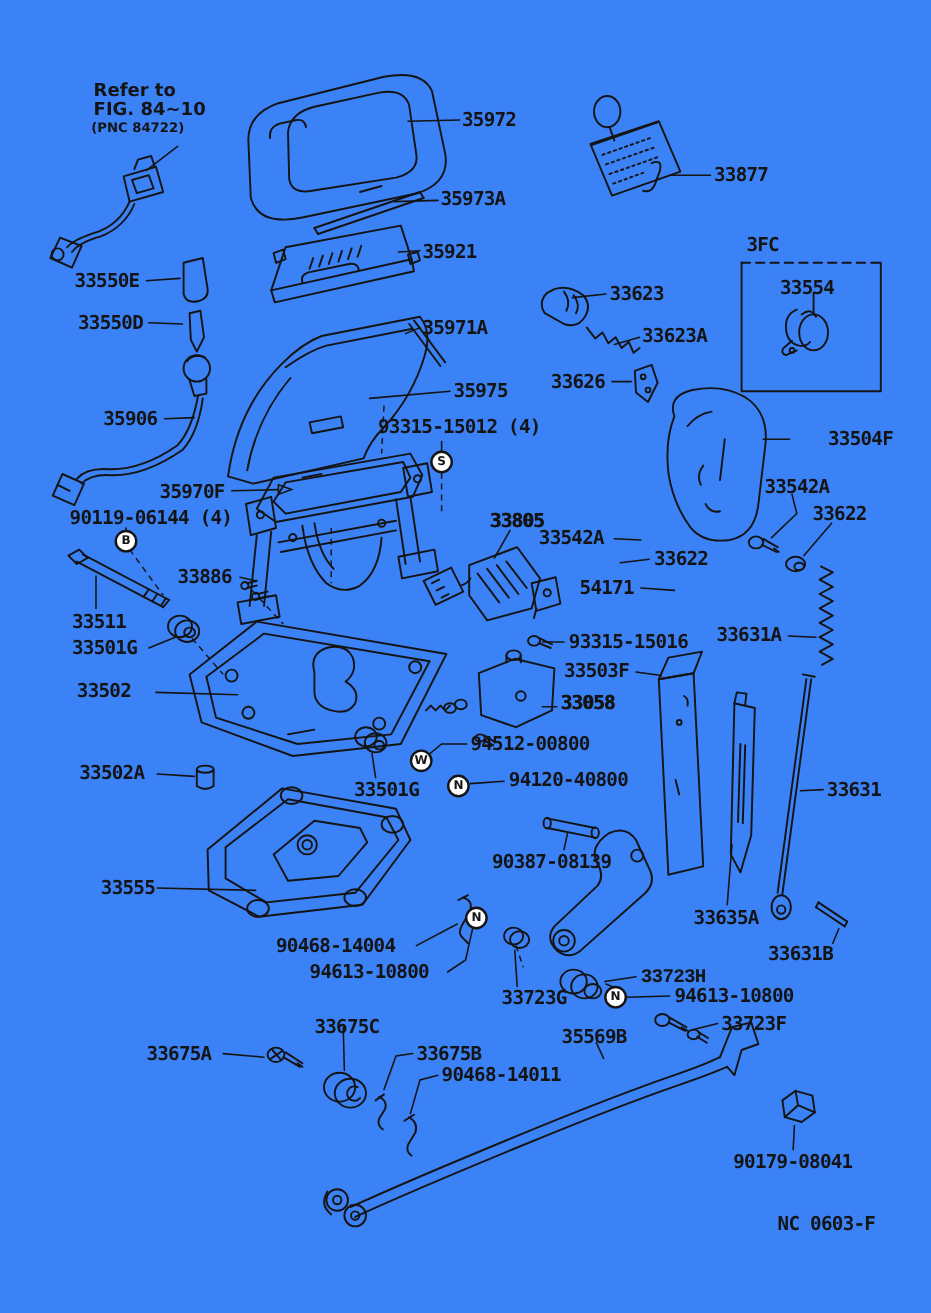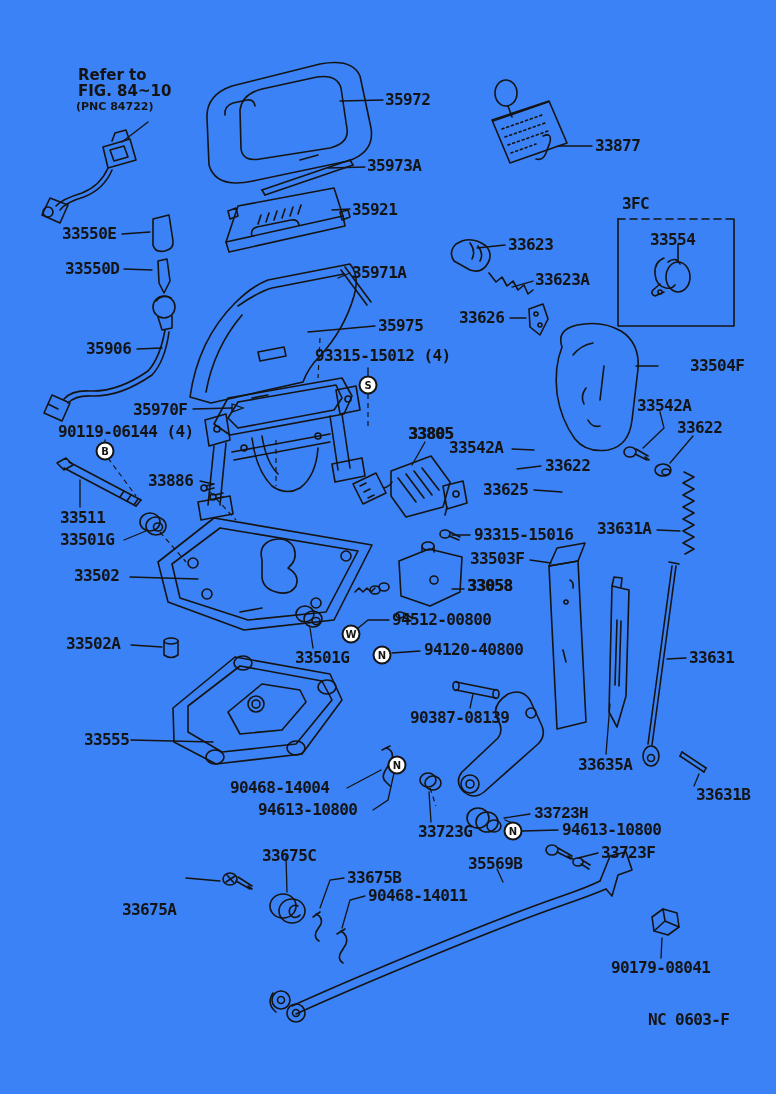--- a/index.html
+++ b/index.html
@@ -408,47 +408,47 @@
       <div class="part-label" style="left: 86px; top: 341px;">35906</div>
       <div class="part-label" style="left: 315px; top: 348px;">93315-15012 (4)</div>
       <div class="part-label" style="left: 662px; top: 358px; margin-left: 28px;">33504F</div>
       <div class="part-label" style="left: 637px; top: 398px;">33542A</div>
       <div class="part-label" style="left: 677px; top: 420px;">33622</div>
       <div class="part-label" style="left: 133px; top: 402px;">35970F</div>
       <div class="part-label" style="left: 58px; top: 424px;">90119-06144 (4)</div>
       <div class="part-label heavy" style="left: 408px; top: 426px;">33805</div>
       <div class="part-label" style="left: 449px; top: 440px;">33542A</div>
       <div class="part-label" style="left: 545px; top: 458px;">33622</div>
-      <div class="part-label" style="left: 483px; top: 482px;">33625</div>
+      <div class="part-label" style="left: 483px; top: 482px;">54171</div>
       <div class="part-label" style="left: 148px; top: 473px;">33886</div>
       <div class="part-label" style="left: 60px; top: 510px;">33511</div>
       <div class="part-label" style="left: 60px; top: 532px;">33501G</div>
       <div class="part-label" style="left: 474px; top: 527px;">93315-15016</div>
       <div class="part-label" style="left: 597px; top: 521px;">33631A</div>
       <div class="part-label" style="left: 470px; top: 551px;">33503F</div>
       <div class="part-label heavy" style="left: 467px; top: 578px;">33058</div>
-      <div class="part-label" style="left: 74px; top: 568px;">33502</div>
+      <div class="part-label" style="left: 64px; top: 568px;">33502</div>
       <div class="part-label" style="left: 66px; top: 636px;">33502A</div>
       <div class="part-label" style="left: 295px; top: 650px;">33501G</div>
       <div class="part-label" style="left: 392px; top: 612px;">94512-00800</div>
       <div class="part-label" style="left: 424px; top: 642px;">94120-40800</div>
       <div class="part-label" style="left: 689px; top: 650px;">33631</div>
       <div class="part-label" style="left: 84px; top: 732px;">33555</div>
       <div class="part-label" style="left: 410px; top: 710px;">90387-08139</div>
       <div class="part-label" style="left: 230px; top: 780px;">90468-14004</div>
       <div class="part-label" style="left: 258px; top: 802px;">94613-10800</div>
       <div class="part-label" style="left: 418px; top: 824px;">33723G</div>
       <div class="part-label" style="left: 578px; top: 757px;">33635A</div>
-      <div class="part-label" style="left: 696px; top: 787px;">33631B</div>
+      <div class="part-label" style="left: 640px; top: 787px;">33631B</div>
       <div class="part-label" style="left: 534px; top: 806px; font-family: Liberation Mono, monospace;">33723H</div>
       <div class="part-label" style="left: 562px; top: 822px;">94613-10800</div>
       <div class="part-label" style="left: 601px; top: 845px;">33723F</div>
       <div class="part-label" style="left: 468px; top: 856px;">35569B</div>
       <div class="part-label" style="left: 262px; top: 848px;">33675C</div>
-      <div class="part-label" style="left: 122px; top: 870px; margin-top: 32px;">33675A</div>
+      <div class="part-label" style="left: 122px; top: 870px;">33675A</div>
       <div class="part-label" style="left: 347px; top: 870px;">33675B</div>
       <div class="part-label" style="left: 368px; top: 888px;">90468-14011</div>
       <div class="part-label" style="left: 611px; top: 960px;">90179-08041</div>
       <div class="part-label" style="left: 648px; top: 1012px;">NC 0603-F</div>
     </div>
 
   <div>
       <div class="symbol" style="left: 368px; top: 385px;">S</div>
       <div class="symbol" style="left: 105px; top: 451px;">B</div>
       <div class="symbol" style="left: 351px; top: 634px;">W</div>

